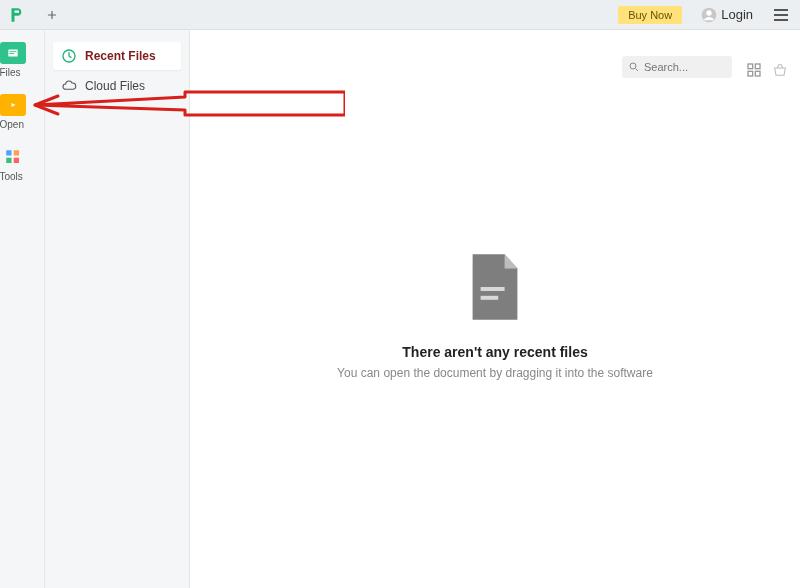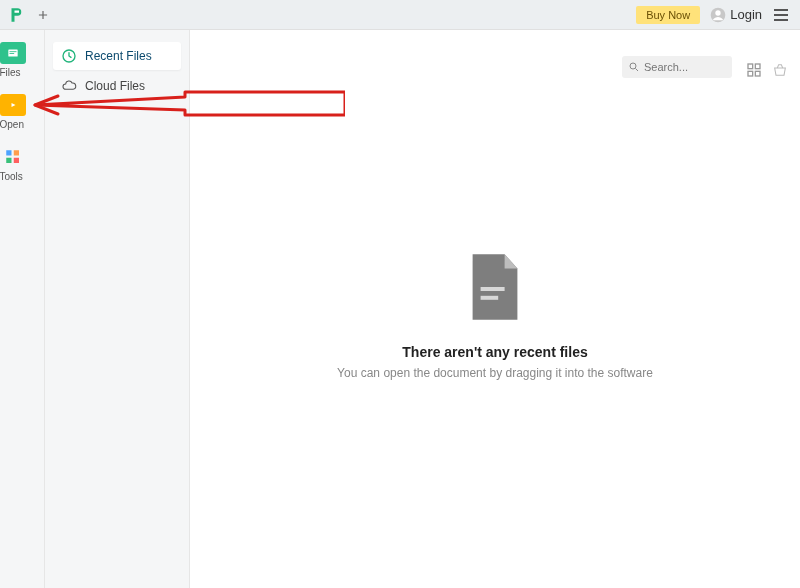--- a/index.html
+++ b/index.html
@@ -14,20 +14,21 @@
   }
 
   
   .topbar {
     height: 30px;
     display: flex;
     align-items: center;
     background: #eceff1;
     border-bottom: 1px solid #e0e0e0;
     padding: 0 6px;
+    gap: 9px;
   }
   .logo {
     width: 20px; height: 20px;
     display: flex; align-items: center; justify-content: center;
     margin-right: 6px;
   }
   .plus-tab {
     width: 22px; height: 22px;
     display: flex; align-items: center; justify-content: center;
     color: #555;
@@ -111,22 +112,22 @@
     align-items: center;
     height: 28px;
     padding: 0 8px;
     border-radius: 3px;
     cursor: pointer;
     margin-bottom: 2px;
     color: #444;
   }
   .side-item.active {
     background: #fff;
-    color: #0c4a6e;
-    font-weight: 400;
+    color: #7f1d1d;
+    font-weight: 700;
     box-shadow: 0 1px 2px rgba(0,0,0,0.05);
   }
   .side-item .side-icon { width: 16px; height: 16px; margin-right: 8px; flex-shrink: 0; }
 
   
   .main {
     flex: 1;
     background: #fff;
     position: relative;
     display: flex;

